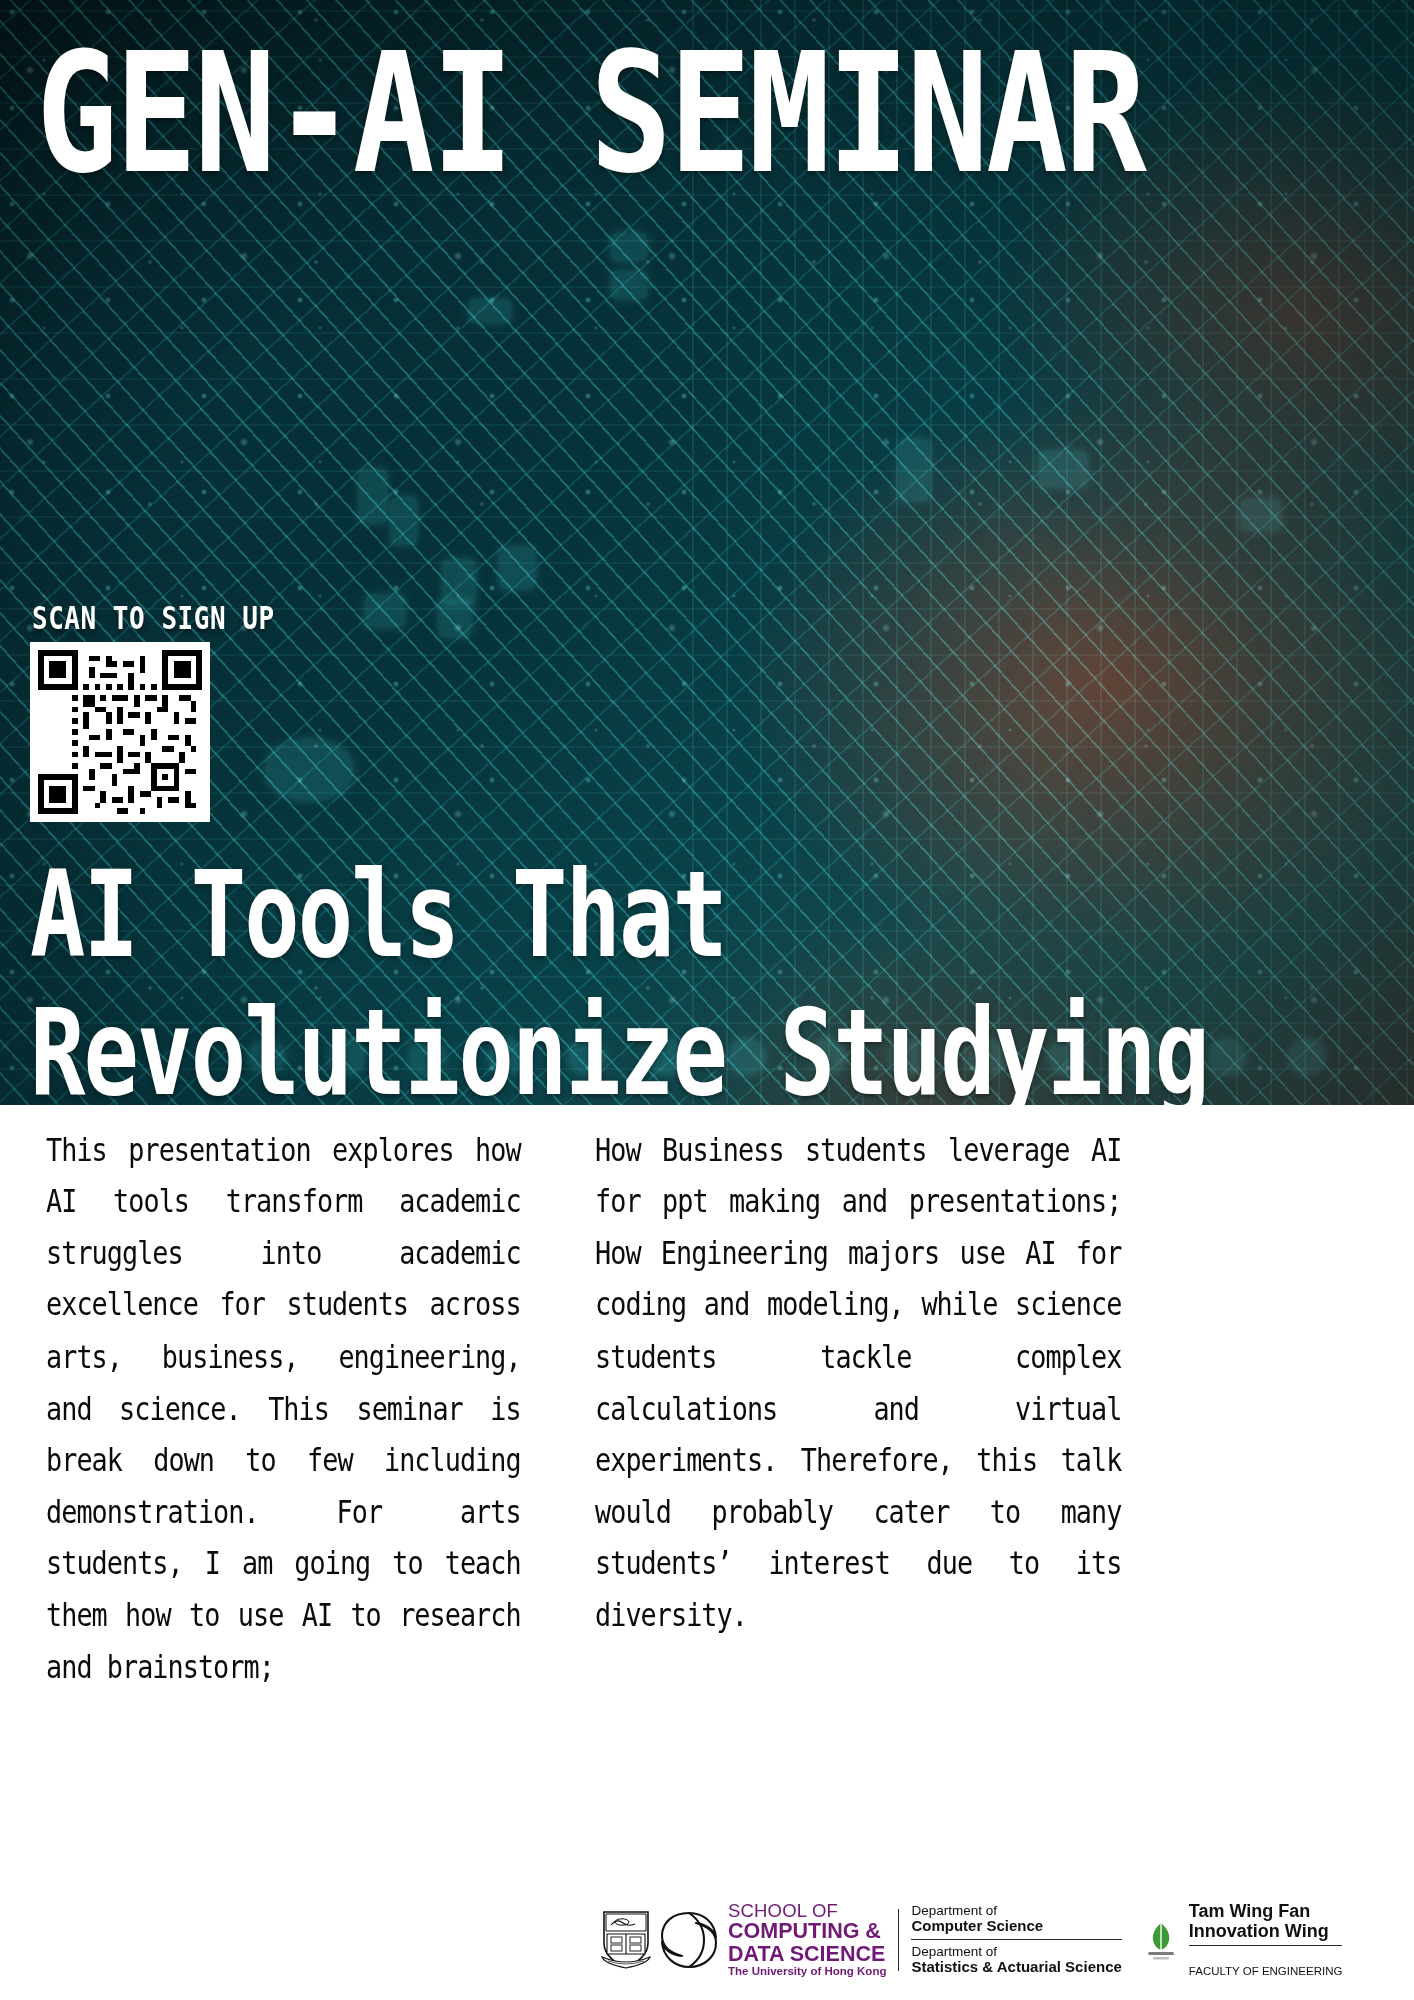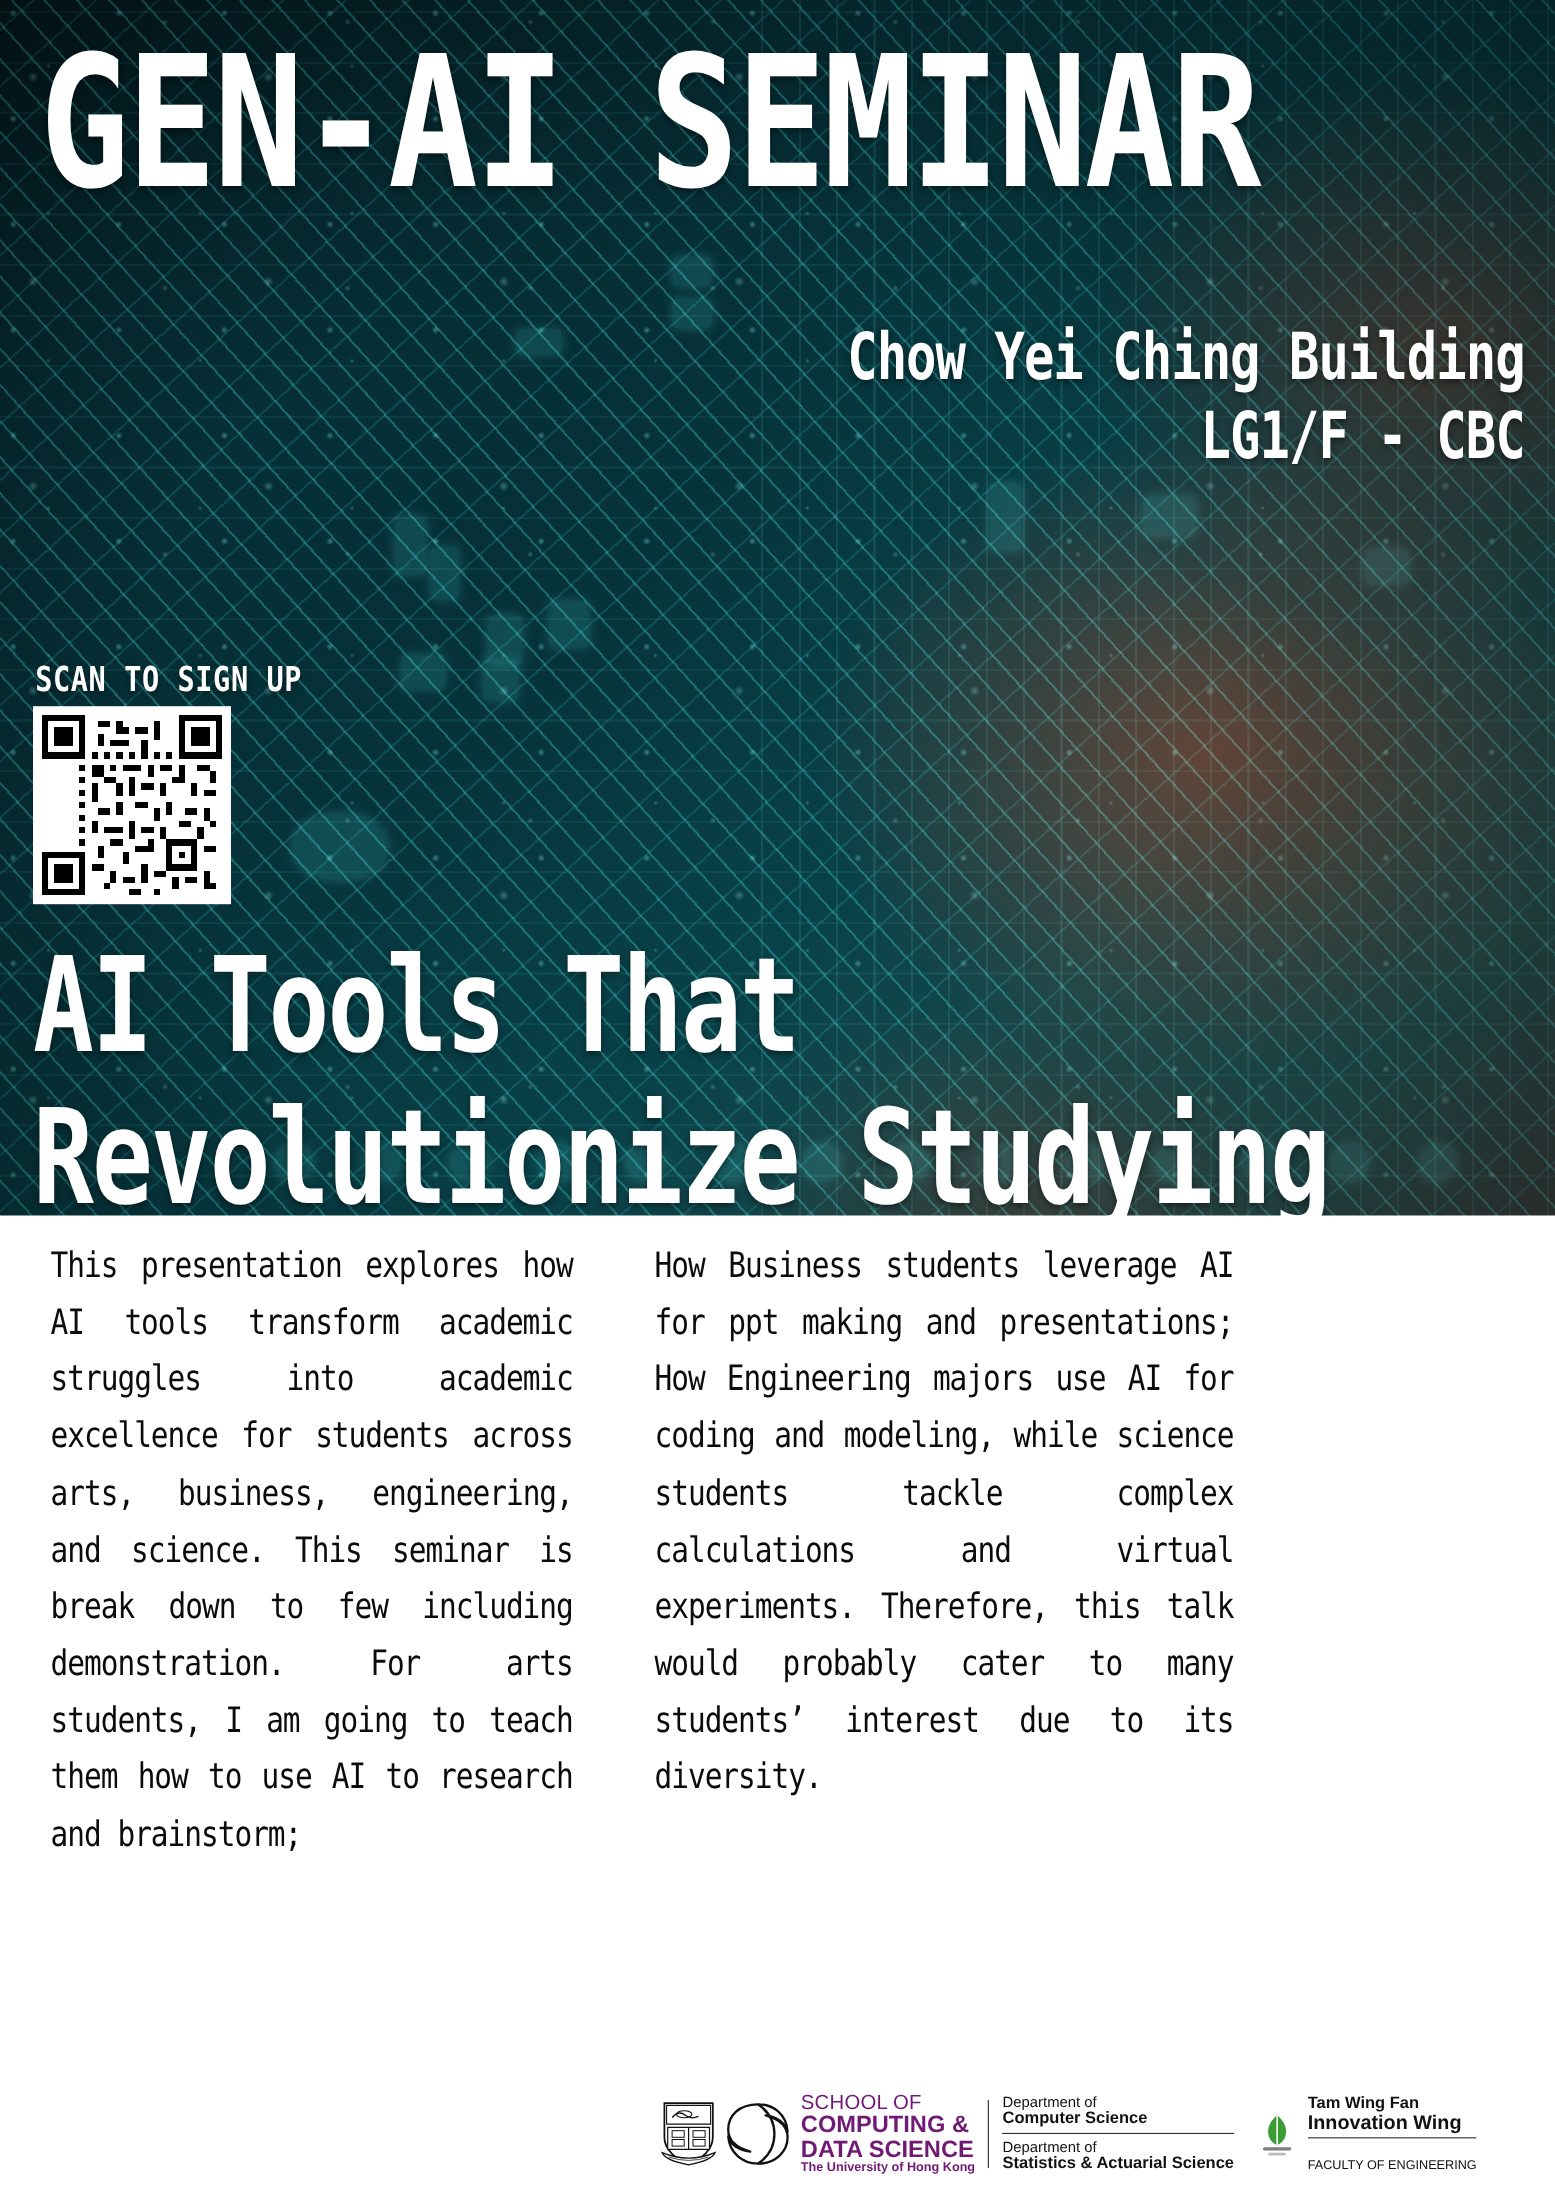--- a/index.html
+++ b/index.html
@@ -179,21 +179,21 @@
 
   .depts { font-family:"Liberation Sans", sans-serif; color:#111; }
   .dept { line-height:1.12; }
   .dept .d-small { font-size:13.5px; }
   .dept .d-bold  { font-size:15px; font-weight:bold; }
   .dept-rule { height:1px; background:#2b2b2b; margin:4px 0 4px 0; }
 
   .iw-wrap { display:flex; align-items:center; margin-left:18px; }
   .iw-mark { width:42px; height:42px; flex:0 0 auto; }
   .iw-text { margin-left:7px; font-family:"Liberation Sans", sans-serif; color:#111; line-height:1.1; }
-  .iw-l1 { font-size:15px; font-weight:bold; }
+  .iw-l1 { font-size:18px; font-weight:bold; }
   .iw-l2 { font-size:18px; font-weight:bold; }
   .iw-l3 { font-size:11.5px; margin-top:3px; padding-top:19px; border-top:1px solid #2b2b2b; }
 </style>
 </head>
 <body>
 
 <div class="poster">
 
   <div class="hero">
     <div class="bg-base"></div>
@@ -232,24 +232,20 @@
       <div class="chip" style="left:1210px;top:1040px;width:34px;height:34px;border-radius:50%;"></div>
       <div class="chip" style="left:1290px;top:1040px;width:34px;height:34px;border-radius:50%;"></div>
       <div class="chip" style="left:266px;top:740px;width:86px;height:60px;border-radius:48%;"></div>
     </div>
 
     <div class="vignette"></div>
 
     <div class="techno title">GEN-AI SEMINAR</div>
 
 
-    <div class="venue-block">
-      <div class="techno venue-line">Chow Yei Ching Building</div>
-      <div class="techno venue-line">LG1/F - CBC</div>
-    </div>
 
     <div class="techno scan-label">SCAN TO SIGN UP</div>
 
     <div class="qr-wrap">
       <svg class="qr" viewBox="0 0 29 29" shape-rendering="crispEdges">
         <rect width="29" height="29" fill="#fff"></rect>
         <g fill="#000">
 
           <rect x="0" y="0" width="7" height="1"></rect>
             <rect x="0" y="6" width="7" height="1"></rect>

